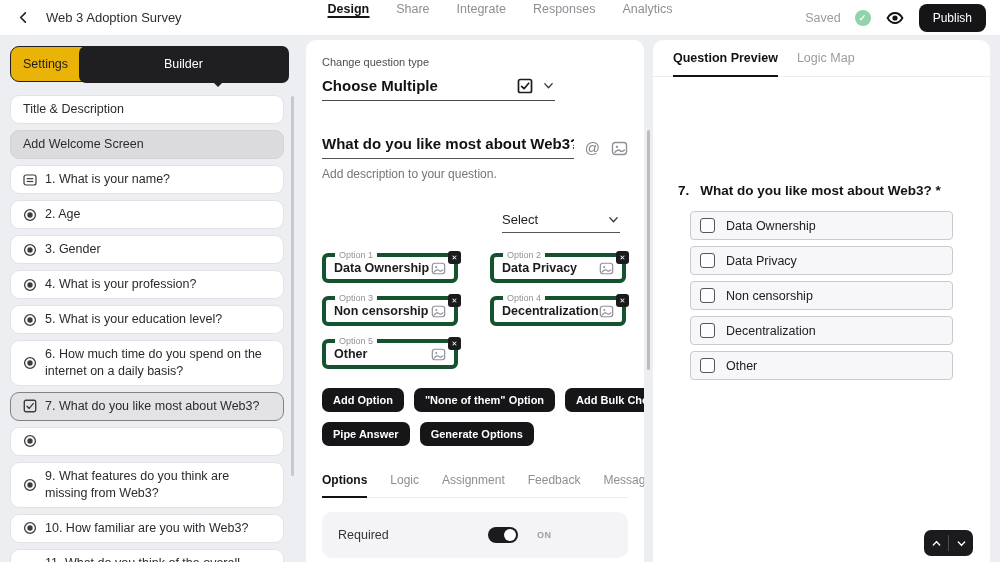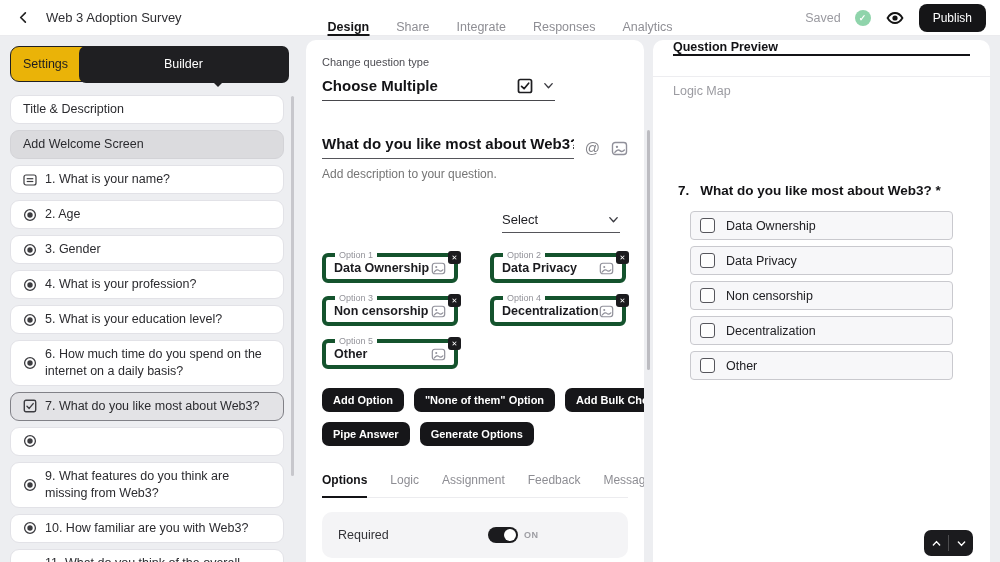--- a/index.html
+++ b/index.html
@@ -6,21 +6,21 @@
   html,body { background:#e4e5ea; }
   body { font-family:"Liberation Sans", sans-serif; }
   .app { position:relative; width:1000px; height:562px; background:#edeef1; overflow:hidden; }
 
   
   .header { position:absolute; top:0; left:0; right:0; height:36px; background:#fff;
     border-bottom:1px solid #ebebee; display:flex; align-items:center; padding:12px 14px; z-index:5; }
   .hdr-left { display:flex; align-items:center; gap:14px; }
   .back-btn { width:18px; height:18px; display:flex; align-items:center; justify-content:center; cursor:pointer; color:#222; }
   .hdr-title { font-size:13px; color:#2e2e32; }
-  .hdr-tabs { position:absolute; left:50%; transform:translateX(-50%); display:flex; gap:27px; height:36px; align-items:flex-end; }
+  .hdr-tabs { position:absolute; left:50%; transform:translateX(-50%); display:flex; gap:27px; height:36px; align-items:flex-start; }
   .hdr-tab { font-size:12.5px; color:#8e8e94; display:flex; align-items:center; cursor:pointer; border-bottom:2px solid transparent; padding-top:2px; }
   .hdr-tab.active { color:#151517; font-weight:bold; border-bottom-color:#151517; }
   .hdr-right { margin-left:auto; display:flex; align-items:center; gap:13px; }
   .saved-wrap { display:flex; align-items:center; gap:14px;margin-left:42px; }
   .saved-text { font-size:12.5px; color:#9a9aa0; }
   .saved-check { width:16px; height:16px; border-radius:50%; background:#8fd4ab; color:#fff; font-size:9px;
     display:flex; align-items:center; justify-content:center; font-weight:bold; }
   .eye-btn { width:22px; height:22px; display:flex; align-items:center; justify-content:center; cursor:pointer; color:#141414; }
   .publish-btn { background:#151517; color:#fff; border:none; border-radius:8px; padding:7px 14px;
     font-size:12px; font-family:inherit; cursor:pointer; }
@@ -73,26 +73,26 @@
     font-size:11px; font-weight:bold; font-family:inherit; cursor:pointer; white-space:nowrap; }
   .ed-tabs { margin-top:27px; display:flex; gap:23px; border-bottom:1px solid #ececef; }
   .ed-tab { font-size:12px; color:#8d8d93; padding-bottom:9px; cursor:pointer; border-bottom:2px solid transparent; margin-bottom:-1px; }
   .ed-tab.active { color:#131316; font-weight:bold; border-bottom-color:#131316; }
   .settings-panel { margin-top:14px; background:#f4f4f6; border-radius:10px; padding:15px 16px; display:flex; flex-direction:column; gap:21px; }
   .set-row { display:flex; align-items:center; }
   .set-label { width:150px; font-size:12.5px; color:#333338; }
   .toggle { position:relative; width:30px; height:16px; border-radius:9px; cursor:pointer; }
   .toggle.on { background:#1b1b1e; }
   .toggle.on::after { content:""; position:absolute; top:2px; right:2px; width:12px; height:12px; border-radius:50%; background:#fff; }
-  .set-state { margin-left:6px; font-size:9px; font-weight:bold; letter-spacing:0.5px; color:#9d9da3; }
+  .set-state { margin-left:19px; font-size:9px; font-weight:bold; letter-spacing:0.5px; color:#9d9da3; }
   .mid-scroll { position:absolute; top:130px; left:647px; width:3px; height:240px; background:#bcbcc1; border-radius:2px; }
 
   
   .preview { position:absolute; top:40px; left:653px; width:337px; bottom:-10px; background:#fff; border-radius:10px 10px 0 0; overflow:hidden; }
-  .pv-tabs { display:flex; gap:29px; padding:0 20px; height:37px; align-items:stretch; border-bottom:1px solid #ededf0;flex-direction:column; }
+  .pv-tabs { display:flex; gap:19px; padding:0 20px; height:37px; align-items:stretch; border-bottom:1px solid #ededf0; }
   .pv-tab { font-size:12.5px; color:#9b9ba1; display:flex; align-items:center; cursor:pointer; border-bottom:2.5px solid transparent; margin-bottom:-1px; }
   .pv-tab.active { color:#131316; font-weight:bold; border-bottom-color:#131316; }
   .pv-body { padding:0 37px 0 25px; }
   .pv-question { margin-top:106px; display:flex; gap:11px; font-size:13.5px; font-weight:bold; color:#131316; }
   .pv-choices { margin-top:13px; margin-left:12px; display:flex; flex-direction:column; gap:6px; }
   .pv-choice { height:29px; background:#f7f7f9; border:1px solid #c9c9ce; border-radius:4px;
     display:flex; align-items:center; gap:11px; padding:0 9px; cursor:pointer; }
   .pv-check { width:15px; height:15px; border:1.4px solid #55555b; border-radius:3px; background:#fdfdfd; flex:0 0 auto; }
   .pv-choice span { font-size:12.5px; color:#202024; }
   .pv-nav { position:absolute; right:17px; bottom:16px; display:flex; background:#1b1b1e; border-radius:7px; overflow:hidden; }

